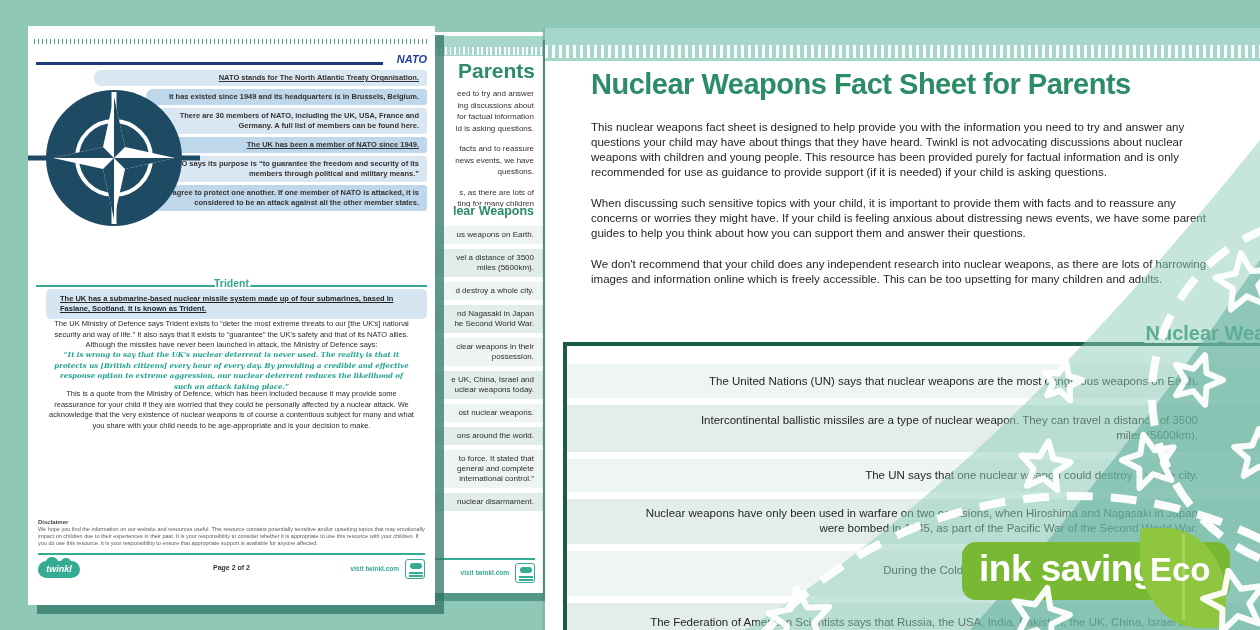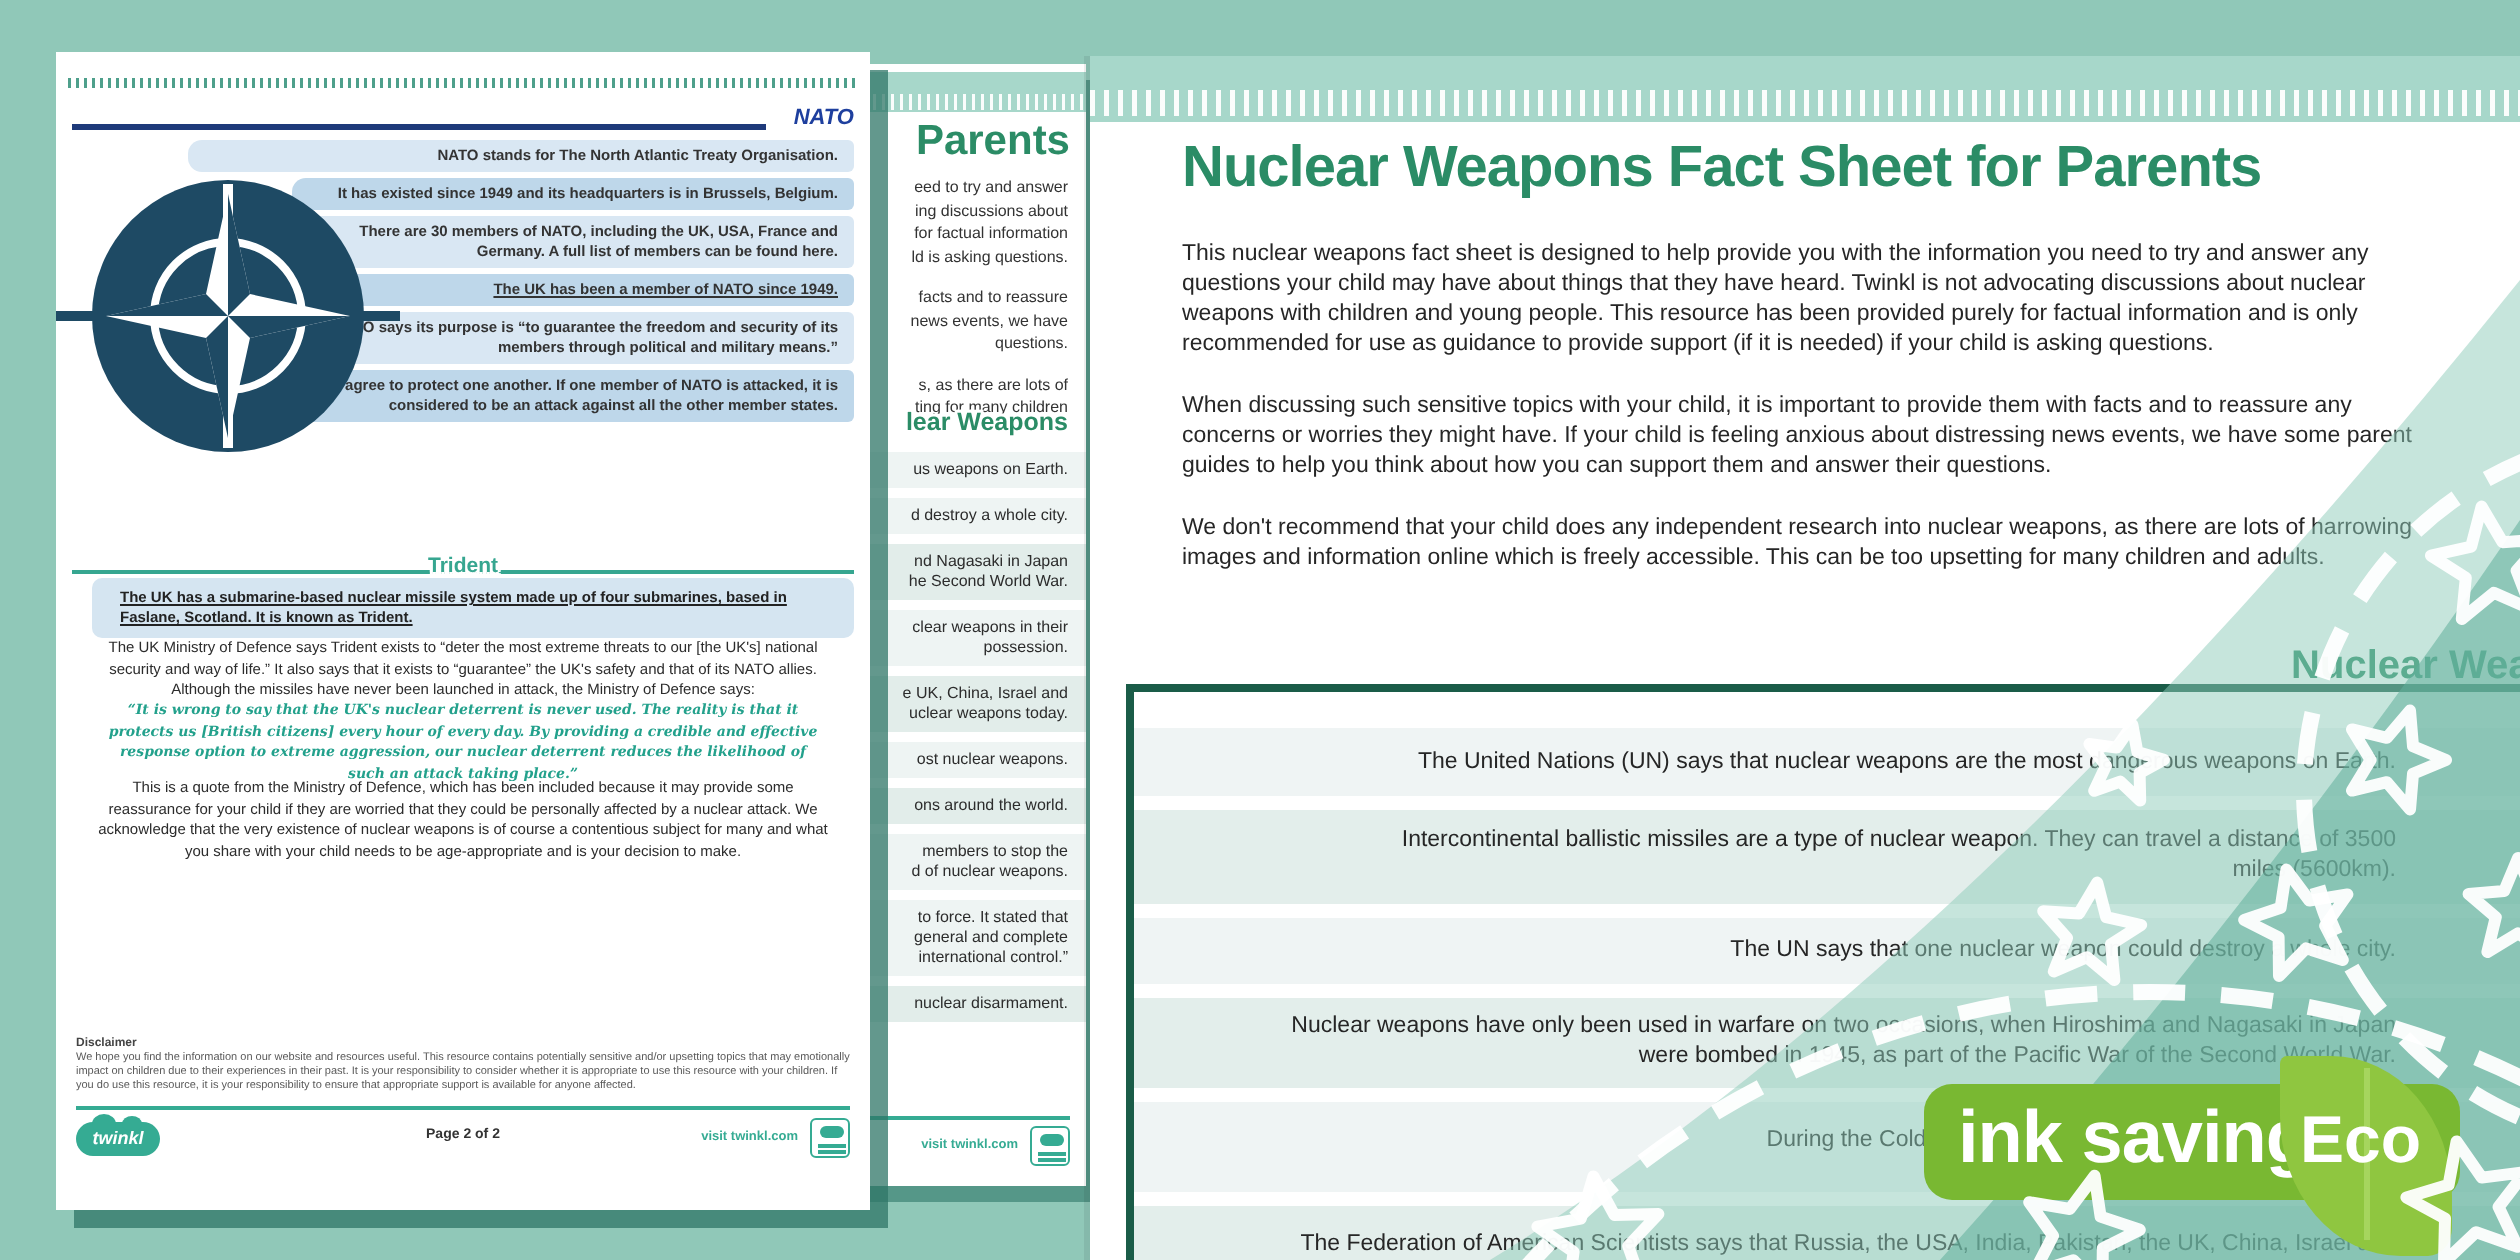--- a/index.html
+++ b/index.html
@@ -127,44 +127,44 @@
         <div class="mid-para">
           <div>s, as there are lots of</div>
           <div>ting for many children</div>
         </div>
       </div>
     <div class="mid-header">lear Weapons</div>
     <div class="mid-rows" id="mid-rows">
         <div class="mid-row a">
           <div>us weapons on Earth.</div>
         </div>
+        <div class="mid-row b">
+          <div>vel a distance of 3500</div>
+          <div>miles (5600km).</div>
+        </div>
         <div class="mid-row a">
           <div>d destroy a whole city.</div>
         </div>
         <div class="mid-row b">
           <div>nd Nagasaki in Japan</div>
           <div>he Second World War.</div>
         </div>
         <div class="mid-row a">
           <div>clear weapons in their</div>
           <div>possession.</div>
         </div>
         <div class="mid-row b">
           <div>e UK, China, Israel and</div>
           <div>uclear weapons today.</div>
         </div>
         <div class="mid-row a">
           <div>ost nuclear weapons.</div>
         </div>
         <div class="mid-row b">
           <div>ons around the world.</div>
-        </div>
-        <div class="mid-row a">
-          <div>members to stop the</div>
-          <div>d of nuclear weapons.</div>
         </div>
         <div class="mid-row a">
           <div>to force. It stated that</div>
           <div>general and complete</div>
           <div>international control.”</div>
         </div>
         <div class="mid-row b">
           <div>nuclear disarmament.</div>
         </div>
       </div>
@@ -173,21 +173,21 @@
     <div class="mid-badge"></div>
   </div>
 
   <div class="page page-left">
     <div class="dotted-band"></div>
     <div class="nato-rule">
       <div class="rule"></div>
       <span class="nato-label">NATO</span>
     </div>
     <div class="nato-rows" id="nato-rows">
-        <div class="nato-row a" style="margin-left: 66px;">
+        <div class="nato-row a" style="margin-left: 66px; text-decoration: underline;">
           <div>NATO stands for The North Atlantic Treaty Organisation.</div>
         </div>
         <div class="nato-row b" style="margin-left: 118px;">
           <div>It has existed since 1949 and its headquarters is in Brussels, Belgium.</div>
         </div>
         <div class="nato-row a" style="margin-left: 112px;">
           <div>There are 30 members of NATO, including the UK, USA, France and Germany. A full list of members can be found here.</div>
         </div>
         <div class="nato-row b" style="margin-left: 118px; text-decoration: underline;">
           <div>The UK has been a member of NATO since 1949.</div>

